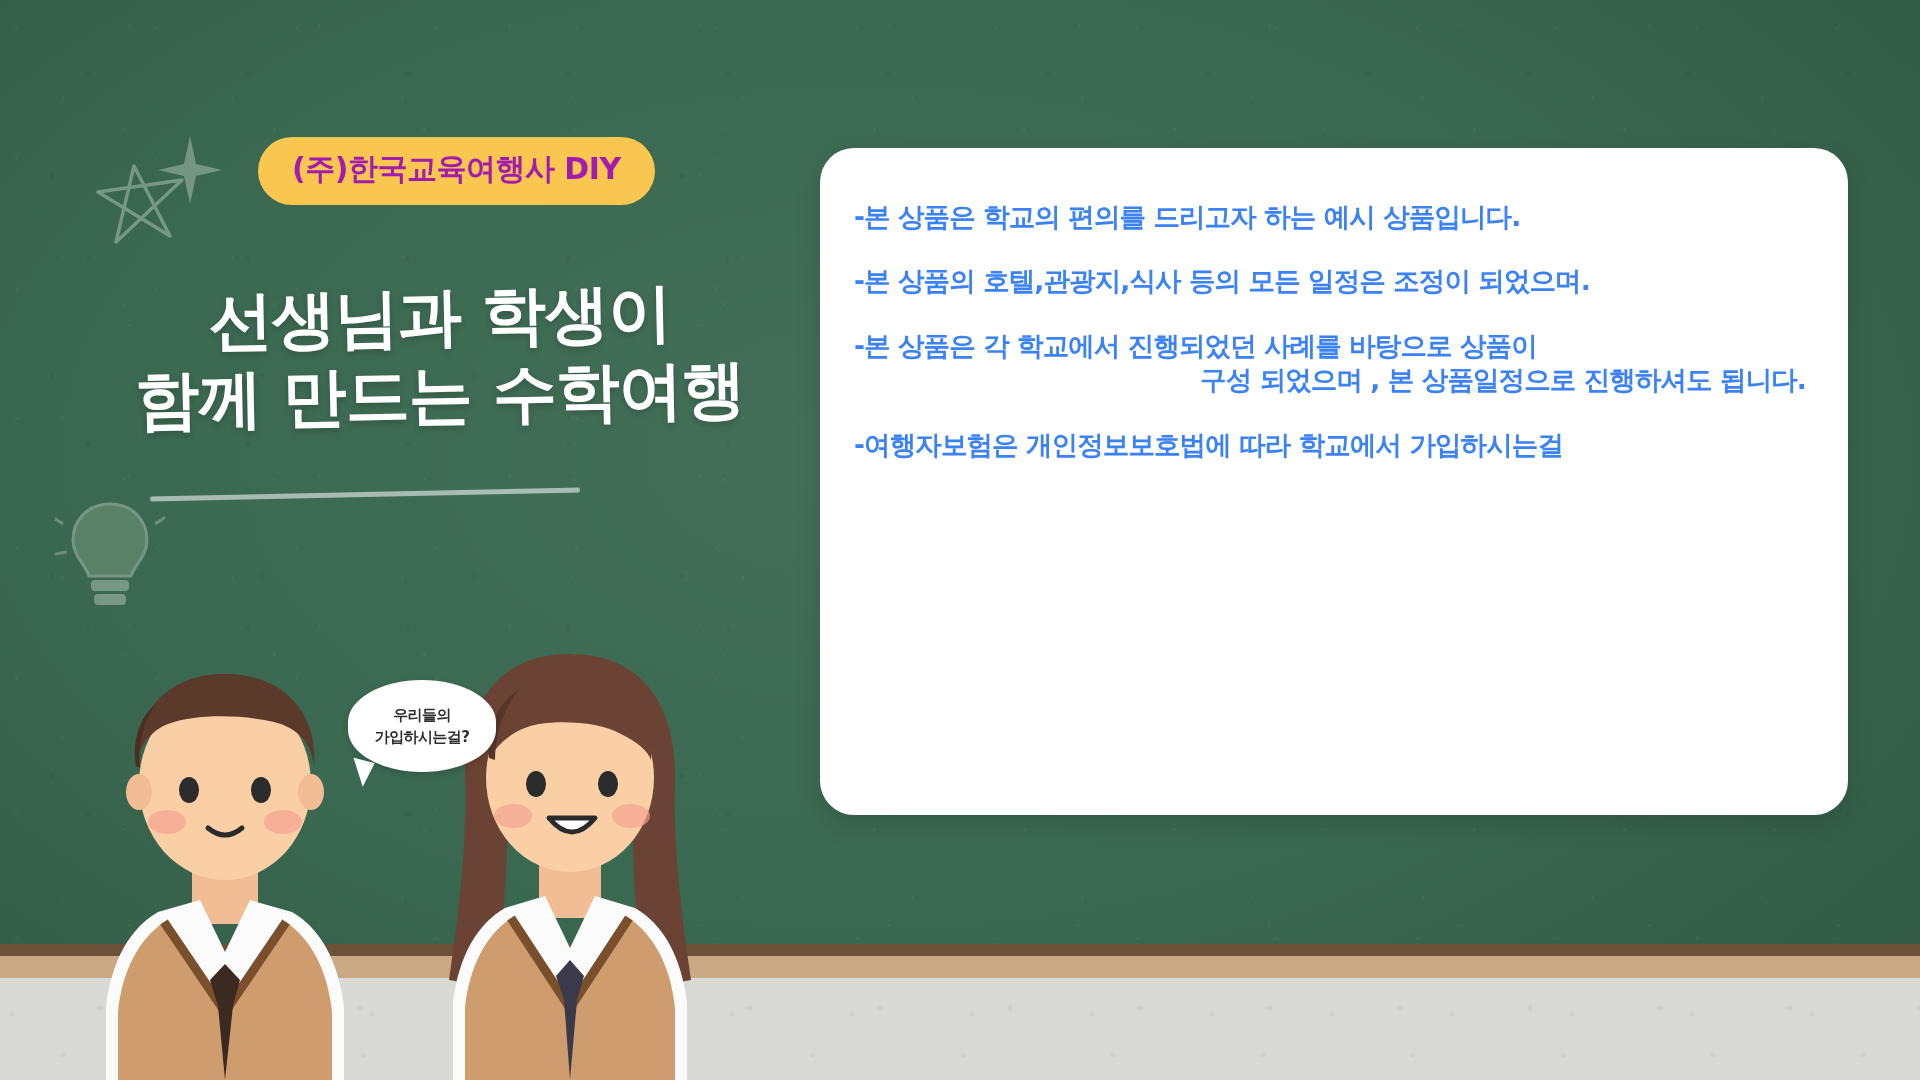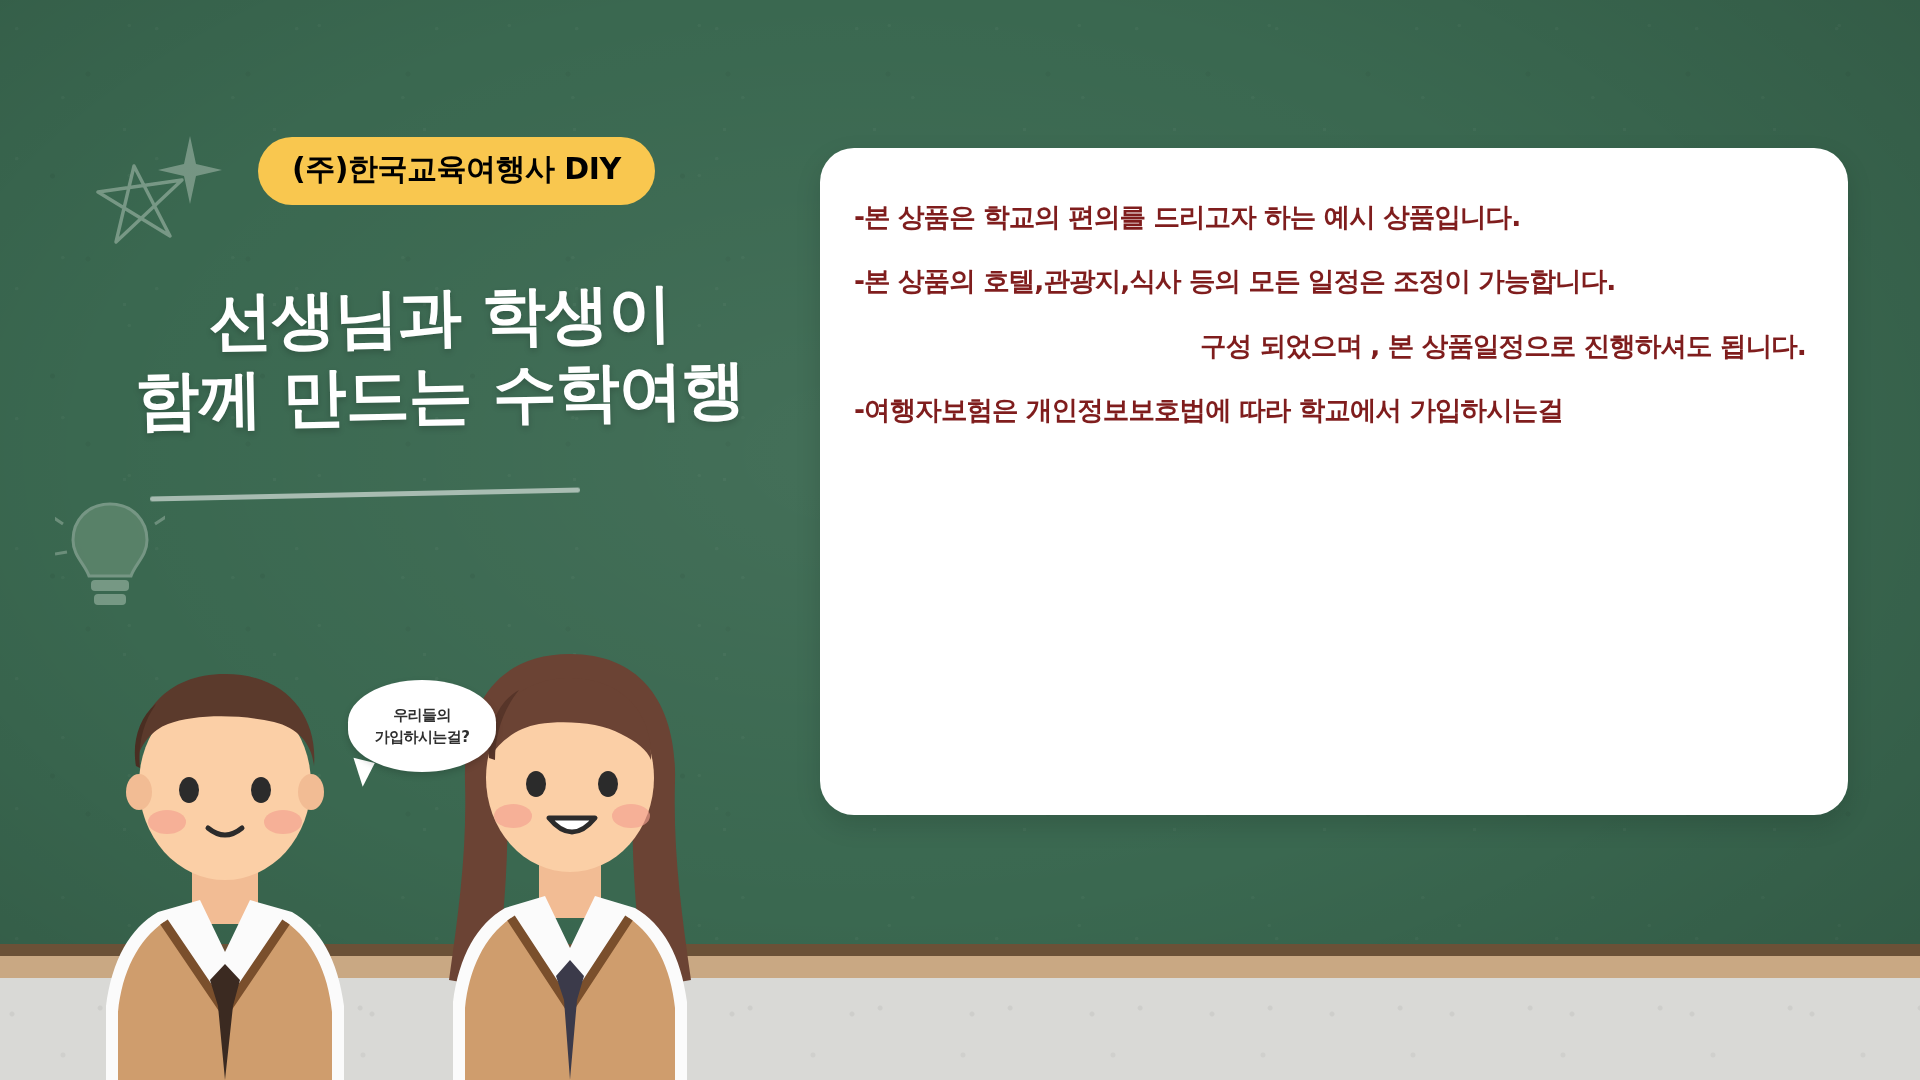--- a/index.html
+++ b/index.html
@@ -52,21 +52,21 @@
       radial-gradient(circle at 77% 30%, rgba(0,0,0,.05) 0 2px, transparent 3px);
     background-size:120px 90px,150px 110px,130px 100px;
   }
 
   
   .badge{
     position:absolute; left:258px; top:137px;
     padding:12px 34px 15px;
     background:#f8c council; 
     border-radius:48px;
-    color:#000000;
+    color:#a21caf;
     font-size:30px;
     font-weight:700;
     letter-spacing:-.5px;
     white-space:nowrap;
   }
 
   
   .title-wrap{
     position:absolute; left:80px; top:278px;
     width:720px;
@@ -102,21 +102,21 @@
   
   .card{
     position:absolute; left:820px; top:148px;
     width:1028px; height:667px;
     background:#ffffff;
     border-radius:34px;
     box-shadow:0 10px 26px rgba(0,0,0,.13);
     padding:52px 42px 40px 34px;
   }
   .bullet{
-    color:#7f1d1d;
+    color:#3b82f6;
     font-size:26.5px;
     font-weight:800;
     line-height:1.30;
     letter-spacing:-.9px;
     margin-bottom:30px;
     white-space:nowrap;
   }
   .bullet:last-child{ margin-bottom:9px; }
   .bullet .cont{ display:block; padding-left:14px;text-align:right; }
 
@@ -182,23 +182,24 @@
     <div class="title-line l1">선생님과 학생이</div>
     <div class="title-line l2">함께 만드는 수학여행</div>
   </div>
   <div class="title-rule"></div>
 
   <div class="card">
     <div class="bullet">
       <span>-본 상품은 학교의 편의를 드리고자 하는 예시 상품입니다.</span>
     </div>
     <div class="bullet">
-      <span>-본 상품의 호텔,관광지,식사 등의 모든 일정은 조정이 가능합니다.</span>
-    </div>
-    <div class="bullet">
+      <span>-본 상품의 호텔,관광지,식사 등의 모든 일정은 조정이 되었으며.</span>
+    </div>
+    <div class="bullet">
+      <span>-본 상품은 각 학교에서 진행되었던 사례를 바탕으로  상품이</span>
       <span class="cont">구성 되었으며 , 본 상품일정으로 진행하셔도 됩니다.</span>
     </div>
     <div class="bullet">
       <span>-여행자보험은 개인정보보호법에 따라 학교에서 가입하시는걸</span>
     </div>
   </div>
 
   <div class="ledge"></div>
   <div class="ledge-front"></div>
   <div class="floor"></div>

